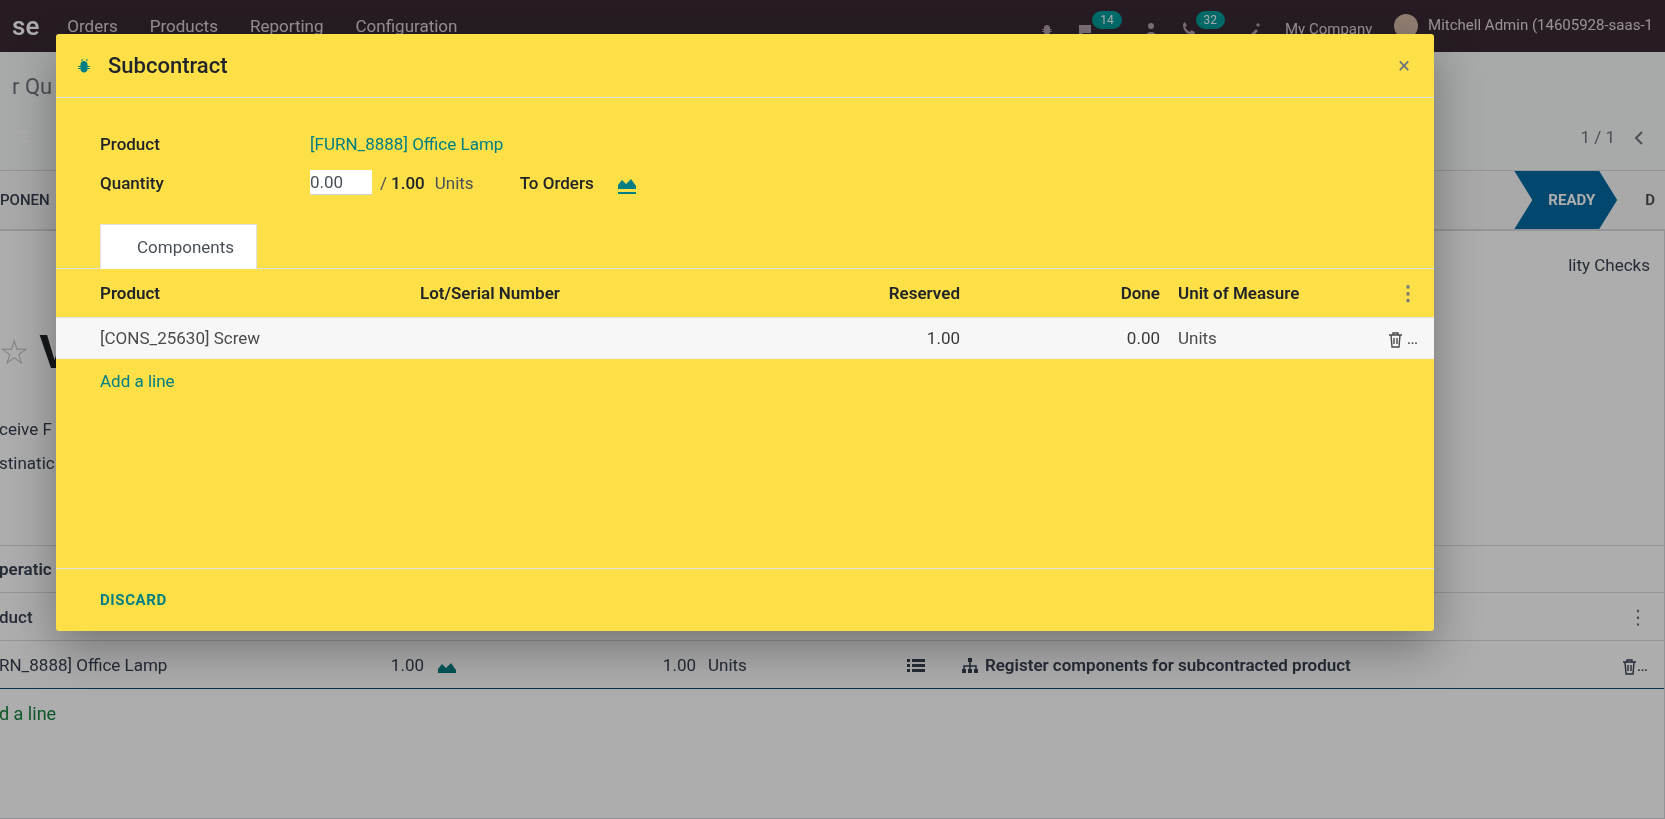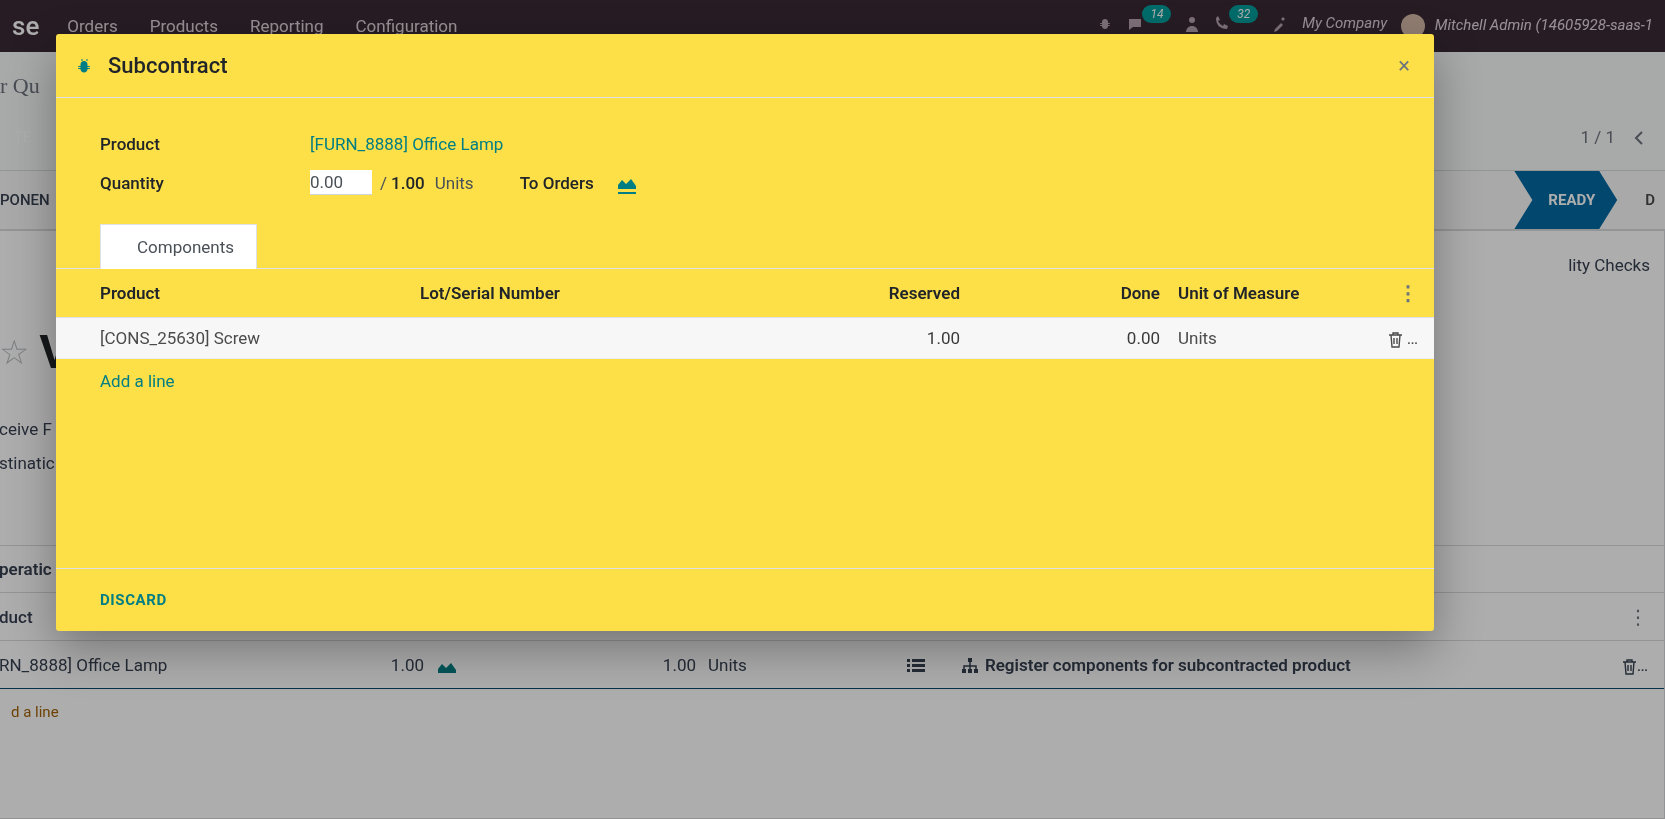--- a/index.html
+++ b/index.html
@@ -25,21 +25,21 @@
   color: #e0d5db;
   padding: 0 12px;
 }
 .bg-topbar .brand {
   font-size: 26px;
   font-weight: 500;
   color: #fff;
   margin-right: 28px;
 }
 .bg-topbar .menu { display: flex; gap: 32px; font-size: 17px; }
-.bg-topbar .right { margin-left: auto; display: flex; align-items: flex-start; gap: 14px; font-size: 15px; font-style: italic; }
+.bg-topbar .right { margin-left: auto; display: flex; align-items: flex-end; gap: 22px; font-size: 15px; }
 .bg-topbar .badge {
   background: #00a09d;
   color: #fff;
   border-radius: 12px;
   font-size: 12px;
   padding: 2px 8px;
   position: relative;
   top: -10px;
   margin-left: -4px;
 }
@@ -50,21 +50,21 @@
 
 .bg-header2 {
   position: absolute;
   top: 52px; left: 0; right: 0;
   height: 68px;
   display: flex; align-items: center;
   color: #6c757d;
   font-size: 22px;
   padding-left: 0;
 }
-.bg-header2 .crumb { padding-left: 0; font-family: Liberation Serif, serif; }
+.bg-header2 .crumb { padding-left: 12px; }
 
 .bg-buttonsbar {
   position: absolute;
   top: 120px; left: 0; right: 0;
   height: 34px;
   display: flex; align-items: center;
   padding-right: 20px;
 }
 .bg-buttonsbar .btn-create {
   color: #fff;
@@ -132,21 +132,21 @@
   font-size:17px; color:#374151; border-bottom: 1px solid #0c4a6e;
   padding-right: 16px;
 }
 .bg-form .data-row .pname { flex: 0 0 335px; }
 .bg-form .data-row .num { width: 90px; text-align:right; }
 .bg-form .data-row .area-icon { color:#1f6f6d; margin-left:14px;}
 .bg-form .data-row .list-icon { color:#374151; }
 .bg-form .data-row .sitemap { color:#374151; margin-right:6px; }
 .bg-form .data-row .register { color:#374151; font-weight:600; }
 .bg-form .data-row .trash { color:#374151; margin-left: 22px;}
-.bg-form .addline { font-size:15px; color:#a16207; padding: 14px 0 0 12px;}
+.bg-form .addline { font-size:18px; color:#15803d; padding: 14px 0 0 0;}
 .dim-overlay {
   position: absolute;
   inset: 0;
   background: rgba(0,0,0,0.32);
 }
 .modal {
   position: absolute;
   left: 56px;
   top: 34px;
   width: 1378px;

